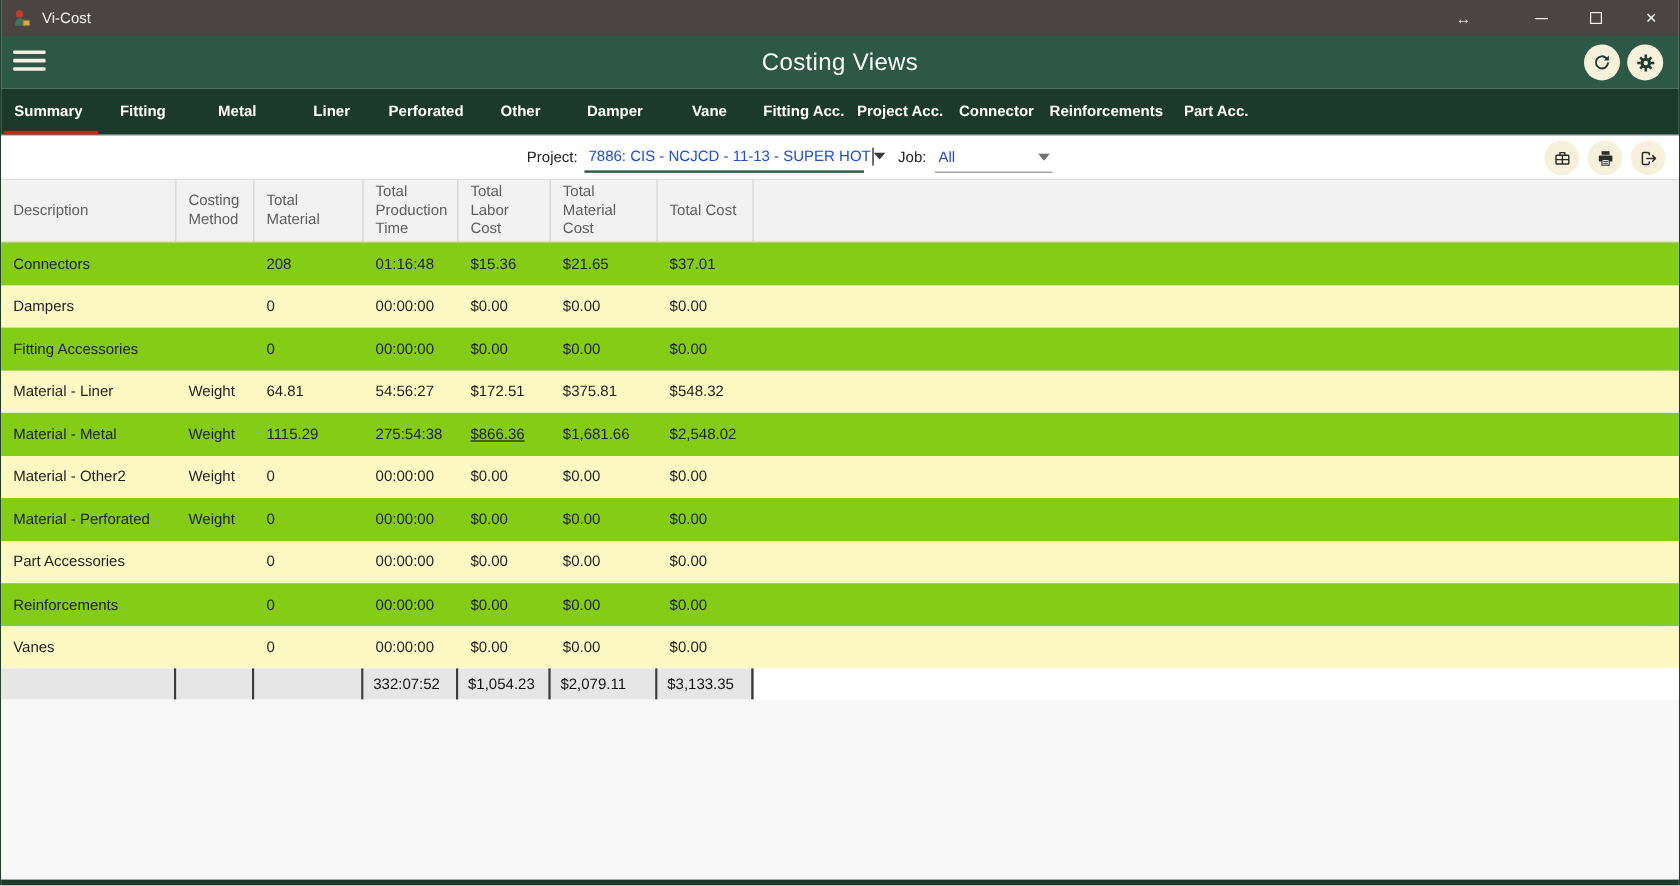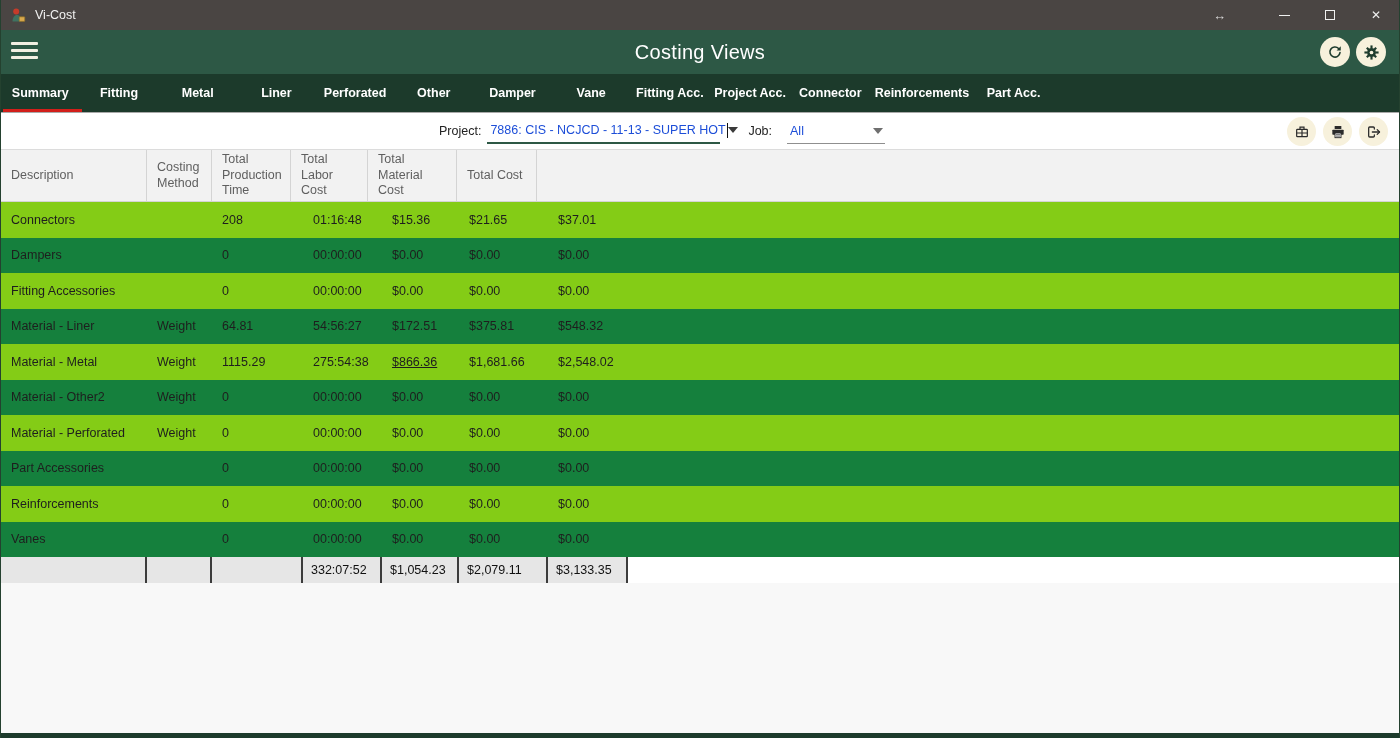--- a/index.html
+++ b/index.html
@@ -40,38 +40,38 @@
          color:#fff; font-weight:bold; font-size:12.5px; position:relative; padding:0 5px; cursor:pointer; }
   .tab:nth-child(12) { min-width:99px; }
   .tab-underline { position:absolute; left:2px; right:-2px; bottom:0; height:3px; background:#d21f1a; }
 
   
   .toolbar { height:36px; background:#fff; position:relative; flex:0 0 auto; }
   .filters { position:absolute; left:438px; top:0; height:100%; display:flex;
              align-items:center; font-size:12.5px; color:#222; }
   .combo { display:flex; align-items:center; height:25px; margin-left:6px; padding:0 2px 0 3px; }
   .combo.project { width:233px; border-bottom:2px solid #2d5845; }
-  .combo.job { width:98px; border-bottom:1px solid #8f8f8f; margin-left:15px; }
+  .combo.job { width:98px; border-bottom:1px solid #8f8f8f; margin-left:7px; }
   .combo .value { font-size:12.5px; color:#1d4ed8; white-space:nowrap; }
   .caret { width:1px; height:15px; background:#111; margin-left:1px; flex:0 0 auto; }
   .combo .arrow { margin-left:auto; flex:0 0 auto; display:flex; }
   .job-label { margin-left:28px; }
   .icon-actions { position:absolute; right:11px; top:4px; display:flex; gap:7px; }
   .circle-btn.small { width:29px; height:29px; }
 
   
   .grid { flex:0 0 auto; display:flex; flex-direction:column; }
   .grid-header { height:53px; background:#f2f2f2; display:flex;
                  border-top:1px solid #dcdcdc; border-bottom:1px solid #d4d4d4; }
   .gh-cell { border-right:1px solid #d4d4d4; color:#5f5f5f; font-size:12.5px;
              display:flex; align-items:center; padding:4px 6px 4px 10px; line-height:1.25; }
   .gh-filler { flex:1; border-right:none; }
   .grid-row { height:35.5px; display:flex; align-items:center; font-size:12.5px;
               color:#1e1e1e; background:#84cc16; }
-  .grid-row.stripe { background:#15803d; }
+  .grid-row.stripe { background:#fef9c3; }
   .gr-cell { padding-left:10px; white-space:nowrap; overflow:hidden; flex:0 0 auto; }
   .totals-row { height:26px; display:flex; background:#fff; }
   .tr-cell { background:#e6e6e6; border-right:2px solid #3c3c3c; display:flex;
              align-items:center; padding-left:8px; font-size:12.5px; color:#111; flex:0 0 auto; }
 
   .body-filler { flex:1; background:#f8f8f8; }
   .bottom-strip { height:5px; background:#1d3b2c; flex:0 0 auto; }
 
   svg { display:block; }
 </style>
@@ -199,20 +199,21 @@
           <path d="M16.8 8.5l3.5 3.5-3.5 3.5"></path>
         </svg>
       </button>
     </div>
   </div>
 
   <div class="grid">
     <div class="grid-header">
         <div class="gh-cell" style="width: 146px;">Description</div>
         <div class="gh-cell" style="width: 65px;">Costing Method</div>
+        <div class="gh-cell" style="width: 91px;">Total Material</div>
         <div class="gh-cell" style="width: 79px;">Total Production Time</div>
         <div class="gh-cell" style="width: 77px;">Total Labor Cost</div>
         <div class="gh-cell" style="width: 89px;">Total Material Cost</div>
         <div class="gh-cell" style="width: 80px;">Total Cost</div>
         <div class="gh-cell gh-filler"></div>
       </div>
     <div id="grid-body">
         <div class="grid-row">
           <div class="gr-cell" style="width: 146px;">Connectors</div>
           <div class="gr-cell" style="width: 65px;"></div>

